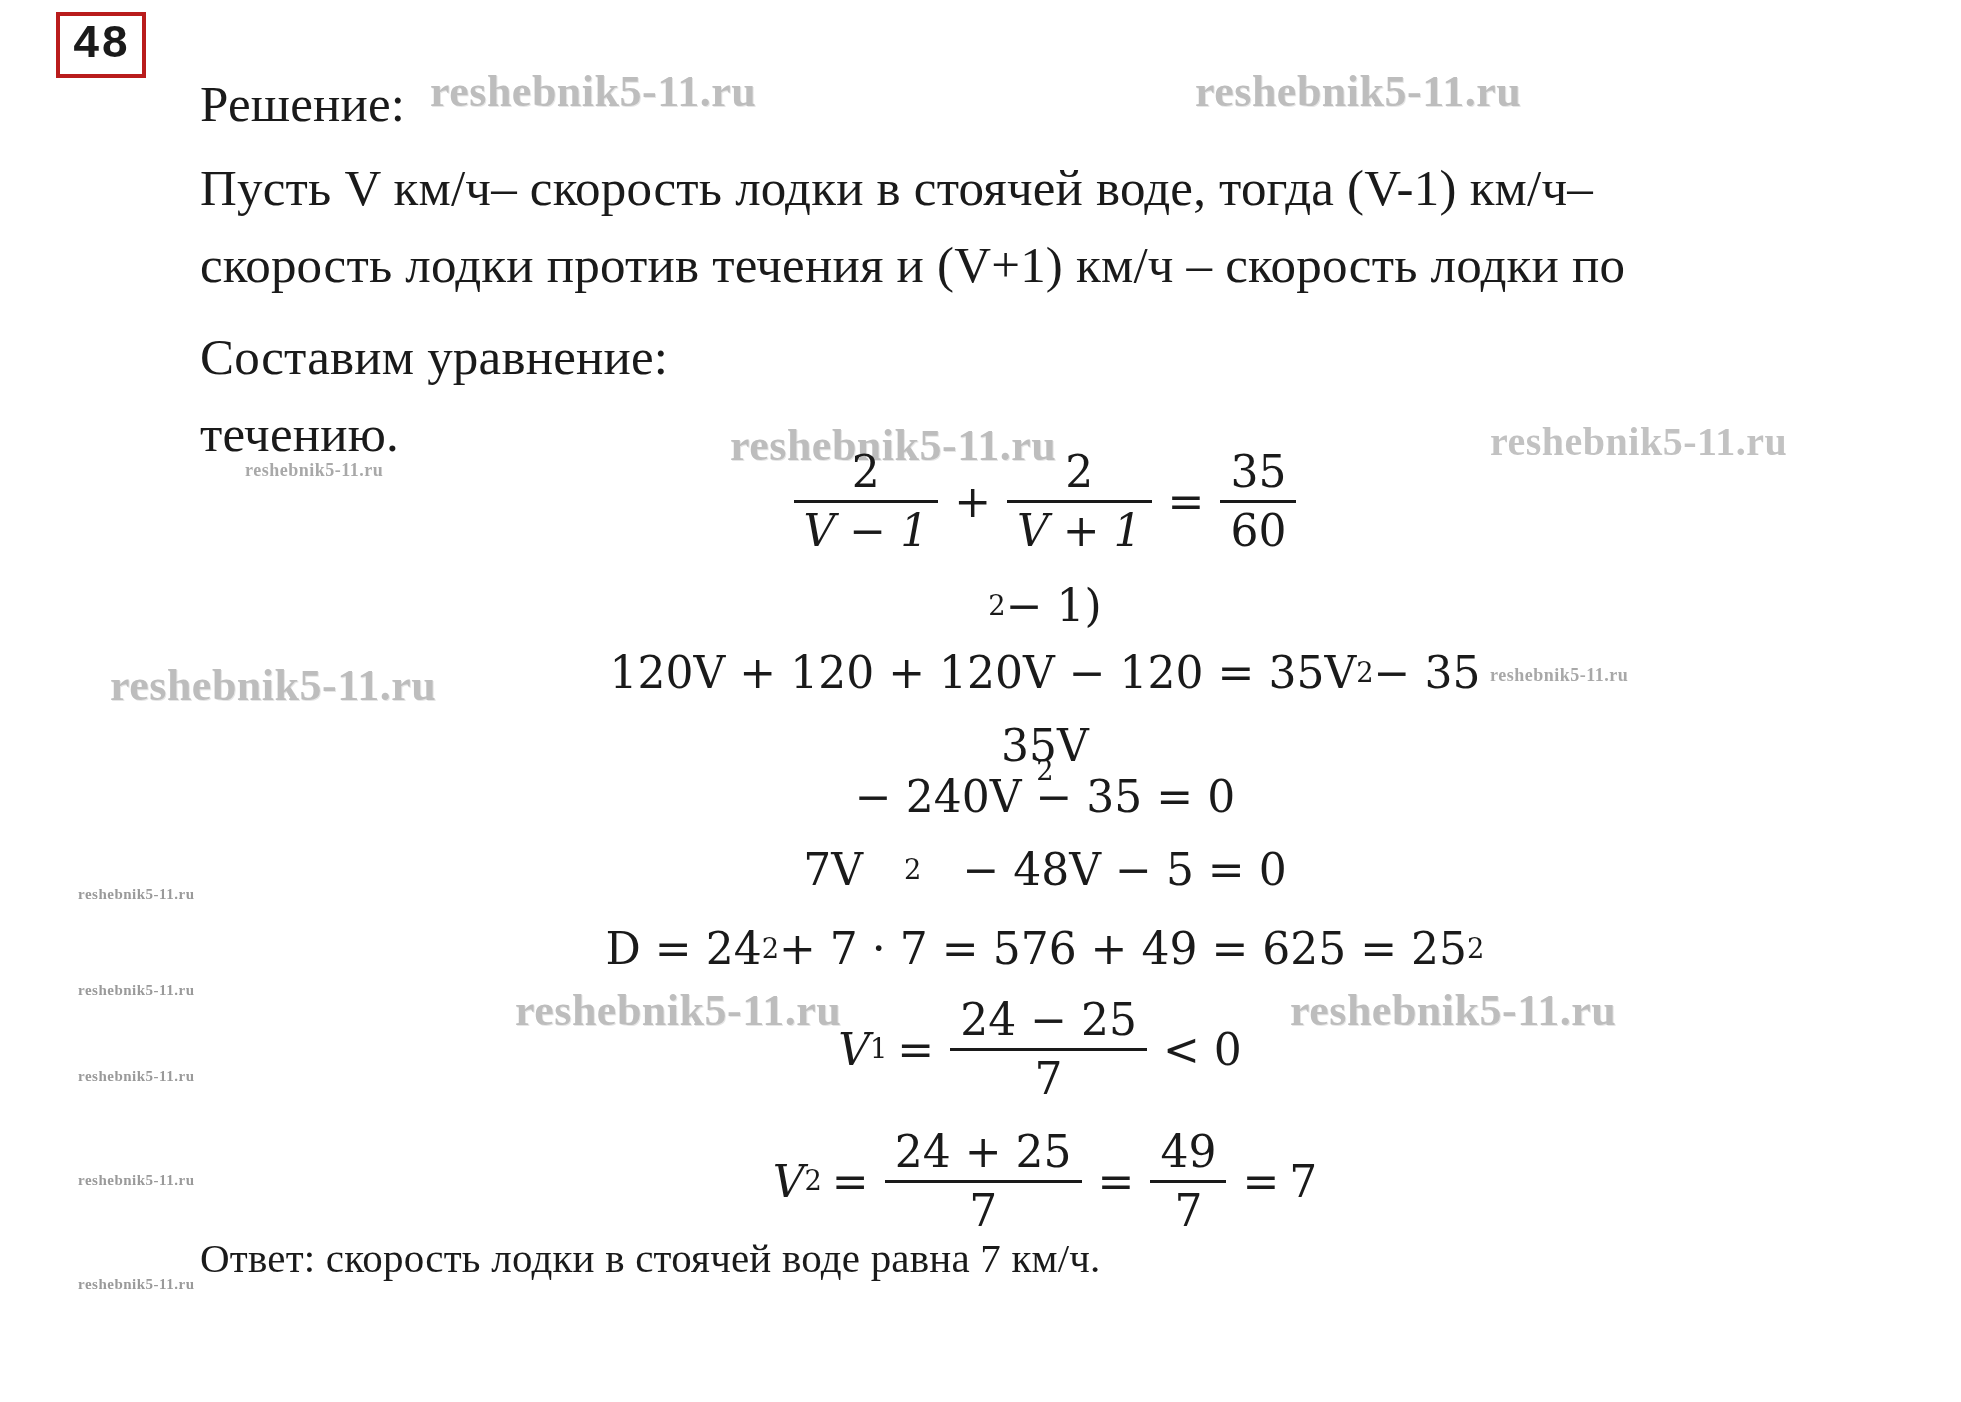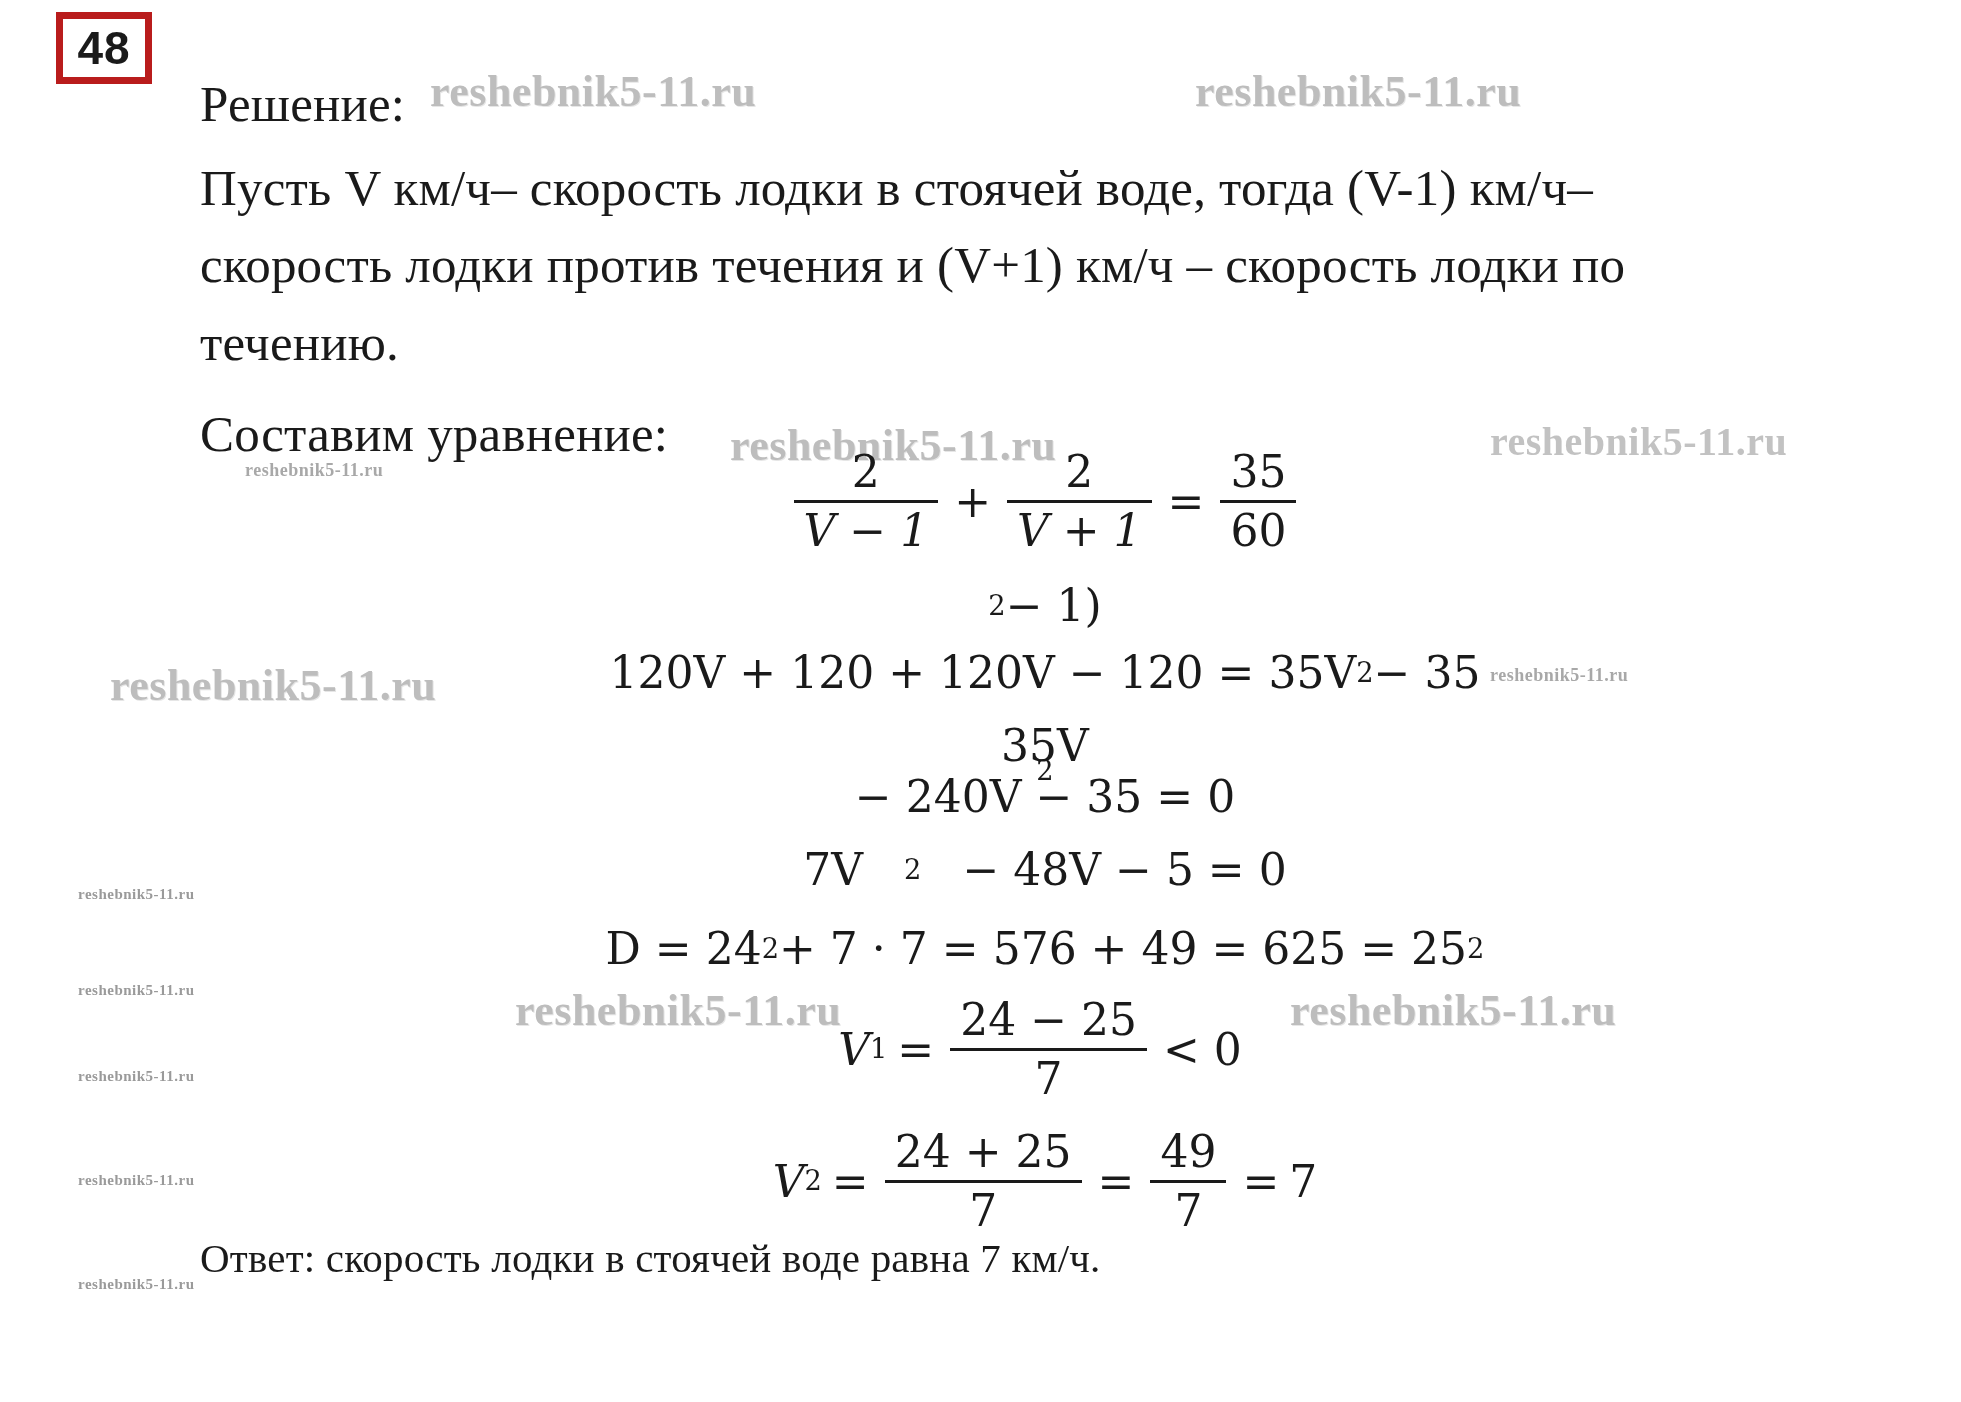--- a/index.html
+++ b/index.html
@@ -16,25 +16,25 @@
     color: #1a1a1a;
   }
 
   
   #problem-number {
     position: absolute;
     left: 56px;
     top: 12px;
     width: 82px;
     height: 58px;
-    border: 7px solid #b91c1c;
+    border: 4px solid #b91c1c;
     display: flex;
     align-items: center;
     justify-content: center;
-    font-family: Liberation Sans, sans-serif;
+    font-family: Liberation Mono, monospace;
     font-weight: bold;
     font-size: 46px;
     letter-spacing: 1px;
     text-align: center;
   }
 
   
   #solution-body {
     position: absolute;
     left: 200px;
@@ -159,22 +159,22 @@
 <div class="wm tiny" style="left:78px; top:1276px;">reshebnik5-11.ru</div>
 
 <div id="problem-number">
   <span>48</span>
 </div>
 
 <div id="solution-body">
   <div class="para first">Решение:</div>
   <div class="para second">Пусть V км/ч– скорость лодки в стоячей воде, тогда (V-1) км/ч–</div>
   <div class="para second">скорость лодки против течения и (V+1) км/ч – скорость лодки по</div>
+  <div class="para third">Составим уравнение:</div>
   <div class="para second">течению.</div>
-  <div class="para third">Составим уравнение:</div>
 </div>
 
 <div id="math-block">
 
   <div class="math-row row-eq1">
     <span class="frac">
       <span class="num">2</span>
       <span class="bar"></span>
       <span class="den ital">V − 1</span>
     </span>

